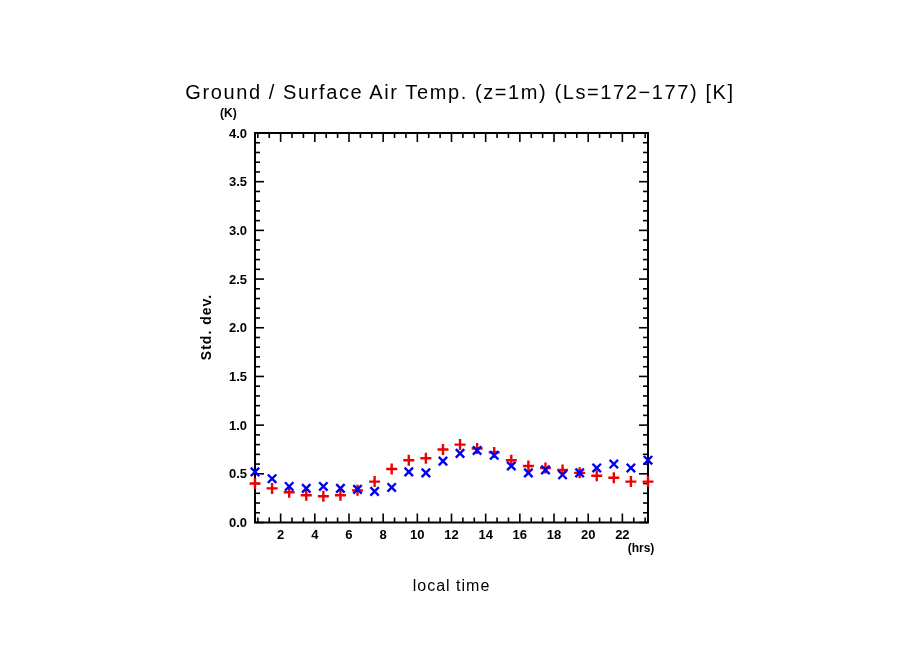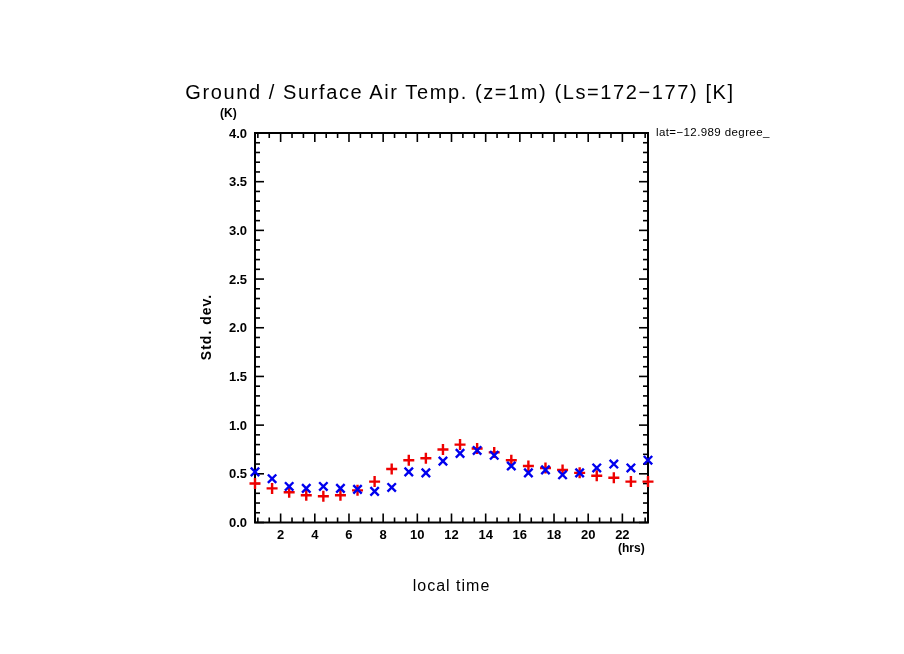--- a/index.html
+++ b/index.html
@@ -6,37 +6,36 @@
   #canvas{position:relative;width:904px;height:654px;background:#ffffff;overflow:hidden;
           font-family:"Liberation Sans",sans-serif;color:#000;text-decoration:underline;}
   .title{position:absolute;left:142px;top:81px;width:636px;text-align:center;
          font-size:20px;letter-spacing:1.6px;white-space:nowrap;}
   .y-unit{position:absolute;left:220px;top:106px;width:34px;font-size:12px;font-weight:bold;}
   .y-label{position:absolute;left:156px;top:319px;width:100px;height:16px;text-align:center;
            font-size:14px;font-weight:bold;letter-spacing:1px;
            transform:rotate(-90deg);transform-origin:center;}
   .x-label{position:absolute;left:255px;top:561px;width:393px;text-align:center;
            font-size:16px;letter-spacing:1px;margin-top:16px;}
-  .x-unit{position:absolute;left:618px;top:541px;width:46px;text-align:left;
+  .x-unit{position:absolute;left:618px;top:541px;width:46px;text-align:center;
           font-size:12px;font-weight:bold;}
   .annot{position:absolute;left:656px;top:125px;width:248px;font-size:11.5px;
          letter-spacing:0.4px;line-height:15px;white-space:nowrap;overflow:hidden;}
   svg{position:absolute;left:0;top:0;}
 </style>
 </head>
 <body>
 
 <div id="canvas">
   <div class="title">Ground / Surface Air Temp. (z=1m) (Ls=172−177) [K]</div>
   <div class="y-unit">(K)</div>
   <div class="y-label">Std. dev.</div>
   <div class="x-label">local time</div>
   <div class="x-unit">(hrs)</div>
   <div class="annot">
-    <div>lat=−12.989 degree_</div>
   </div>
   <svg id="plot" width="904" height="654">
       <rect x="255" y="133" width="393" height="389.5" fill="none" stroke="#000" stroke-width="2"></rect>
       <line x1="280.6304347826087" y1="522.5" x2="280.6304347826087" y2="513.5" stroke="#000" stroke-width="1.6"></line>
       <line x1="280.6304347826087" y1="133" x2="280.6304347826087" y2="142" stroke="#000" stroke-width="1.6"></line>
       <text x="280.6304347826087" y="538.5" text-anchor="middle" font-family="&quot;Liberation Sans&quot;,sans-serif" font-size="13" font-weight="bold" fill="#000">2</text>
       <line x1="314.80434782608694" y1="522.5" x2="314.80434782608694" y2="513.5" stroke="#000" stroke-width="1.6"></line>
       <line x1="314.80434782608694" y1="133" x2="314.80434782608694" y2="142" stroke="#000" stroke-width="1.6"></line>
       <text x="314.80434782608694" y="538.5" text-anchor="middle" font-family="&quot;Liberation Sans&quot;,sans-serif" font-size="13" font-weight="bold" fill="#000">4</text>
       <line x1="348.97826086956525" y1="522.5" x2="348.97826086956525" y2="513.5" stroke="#000" stroke-width="1.6"></line>

